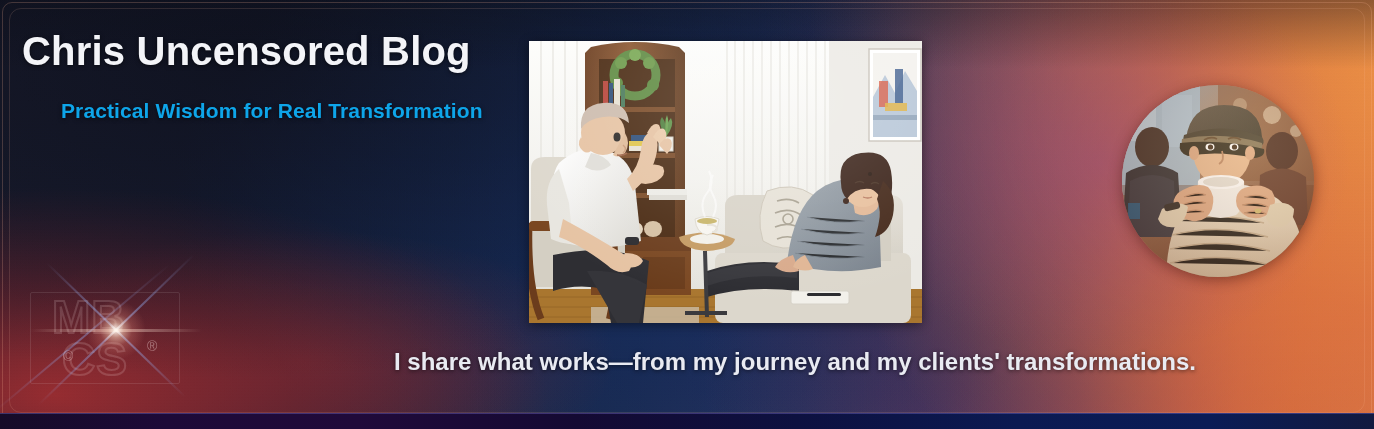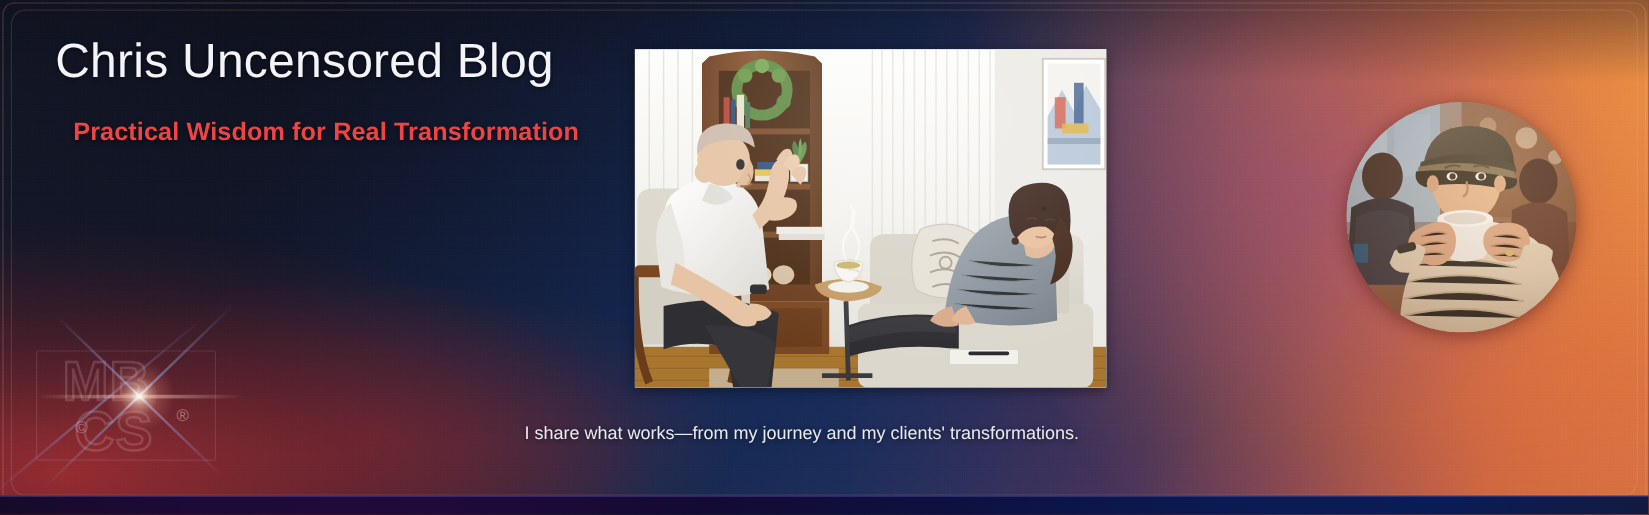--- a/index.html
+++ b/index.html
@@ -101,54 +101,53 @@
     background: linear-gradient(90deg,
       #150b28 0%, #1d0a38 12%, #200a3a 26%,
       #140a33 42%, #0d1140 58%, #0b1a52 74%,
       #0a1c56 88%, #121a40 100%);
     border-top: 1px solid rgba(110,100,190,0.45);
   }
 
   
   .title {
     position: absolute;
-    left: 46px;
+    left: 22px;
     top: 29px;
     font-size: 40px;
-    font-weight: 400;
+    font-weight: 700;
     letter-spacing: 0.2px;
     color: #f3f4f8;
     text-shadow: 0 1px 4px rgba(0,0,0,0.55);
     white-space: nowrap;
     text-align: right;
   }
   .subtitle {
     position: absolute;
     left: 61px;
     top: 99px;
     font-size: 21px;
     font-weight: 700;
     letter-spacing: 0.1px;
-    color: #ef4444;
+    color: #0ea5e9;
     text-shadow: 0 1px 4px rgba(0,0,0,0.6);
     white-space: nowrap;
   }
 
   
   .tagline {
     position: absolute;
     left: 394px;
     top: 349px;
-    font-size: 15px;
-    font-weight: 400;
+    font-size: 24px;
+    font-weight: 700;
     line-height: 25px;
     color: #e9ebf2;
     text-shadow: 0 1px 4px rgba(0,0,0,0.6);
     white-space: nowrap;
-    margin-left: 43px;
   }
   .tagline .ln { display: block; }
 
   
   .watermark {
     position: absolute;
     left: 30px;
     top: 292px;
     width: 150px;
     height: 92px;

